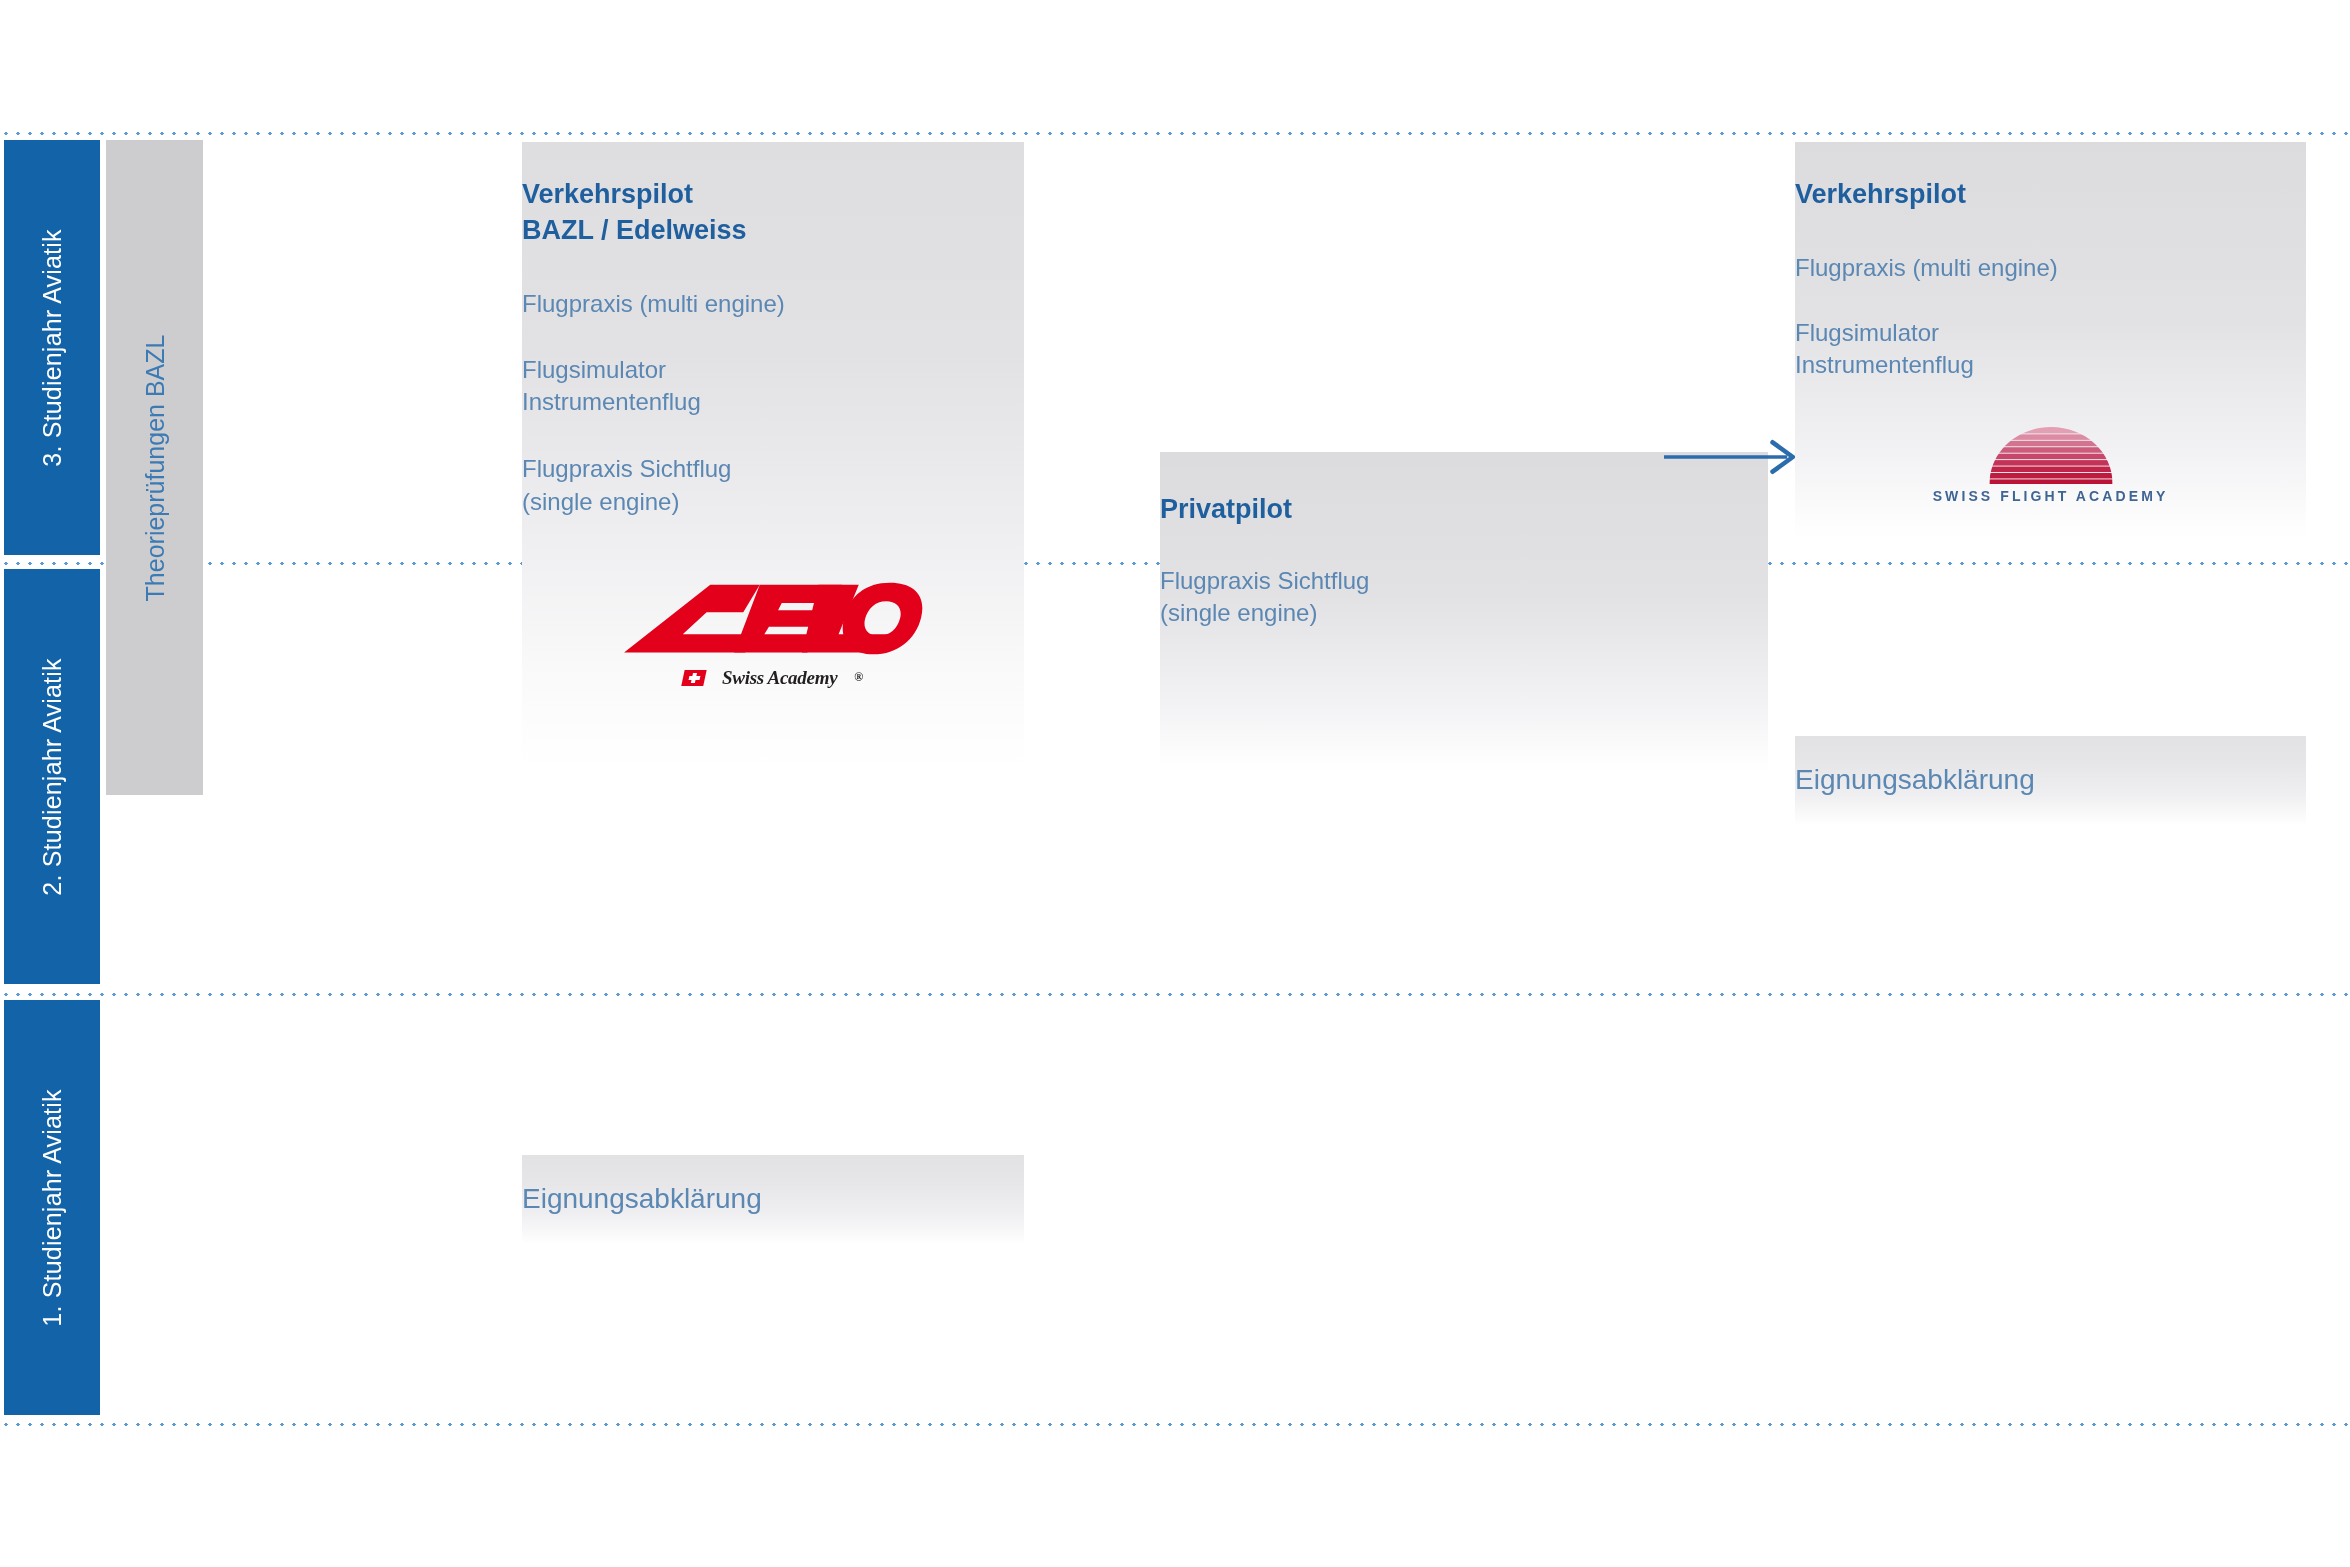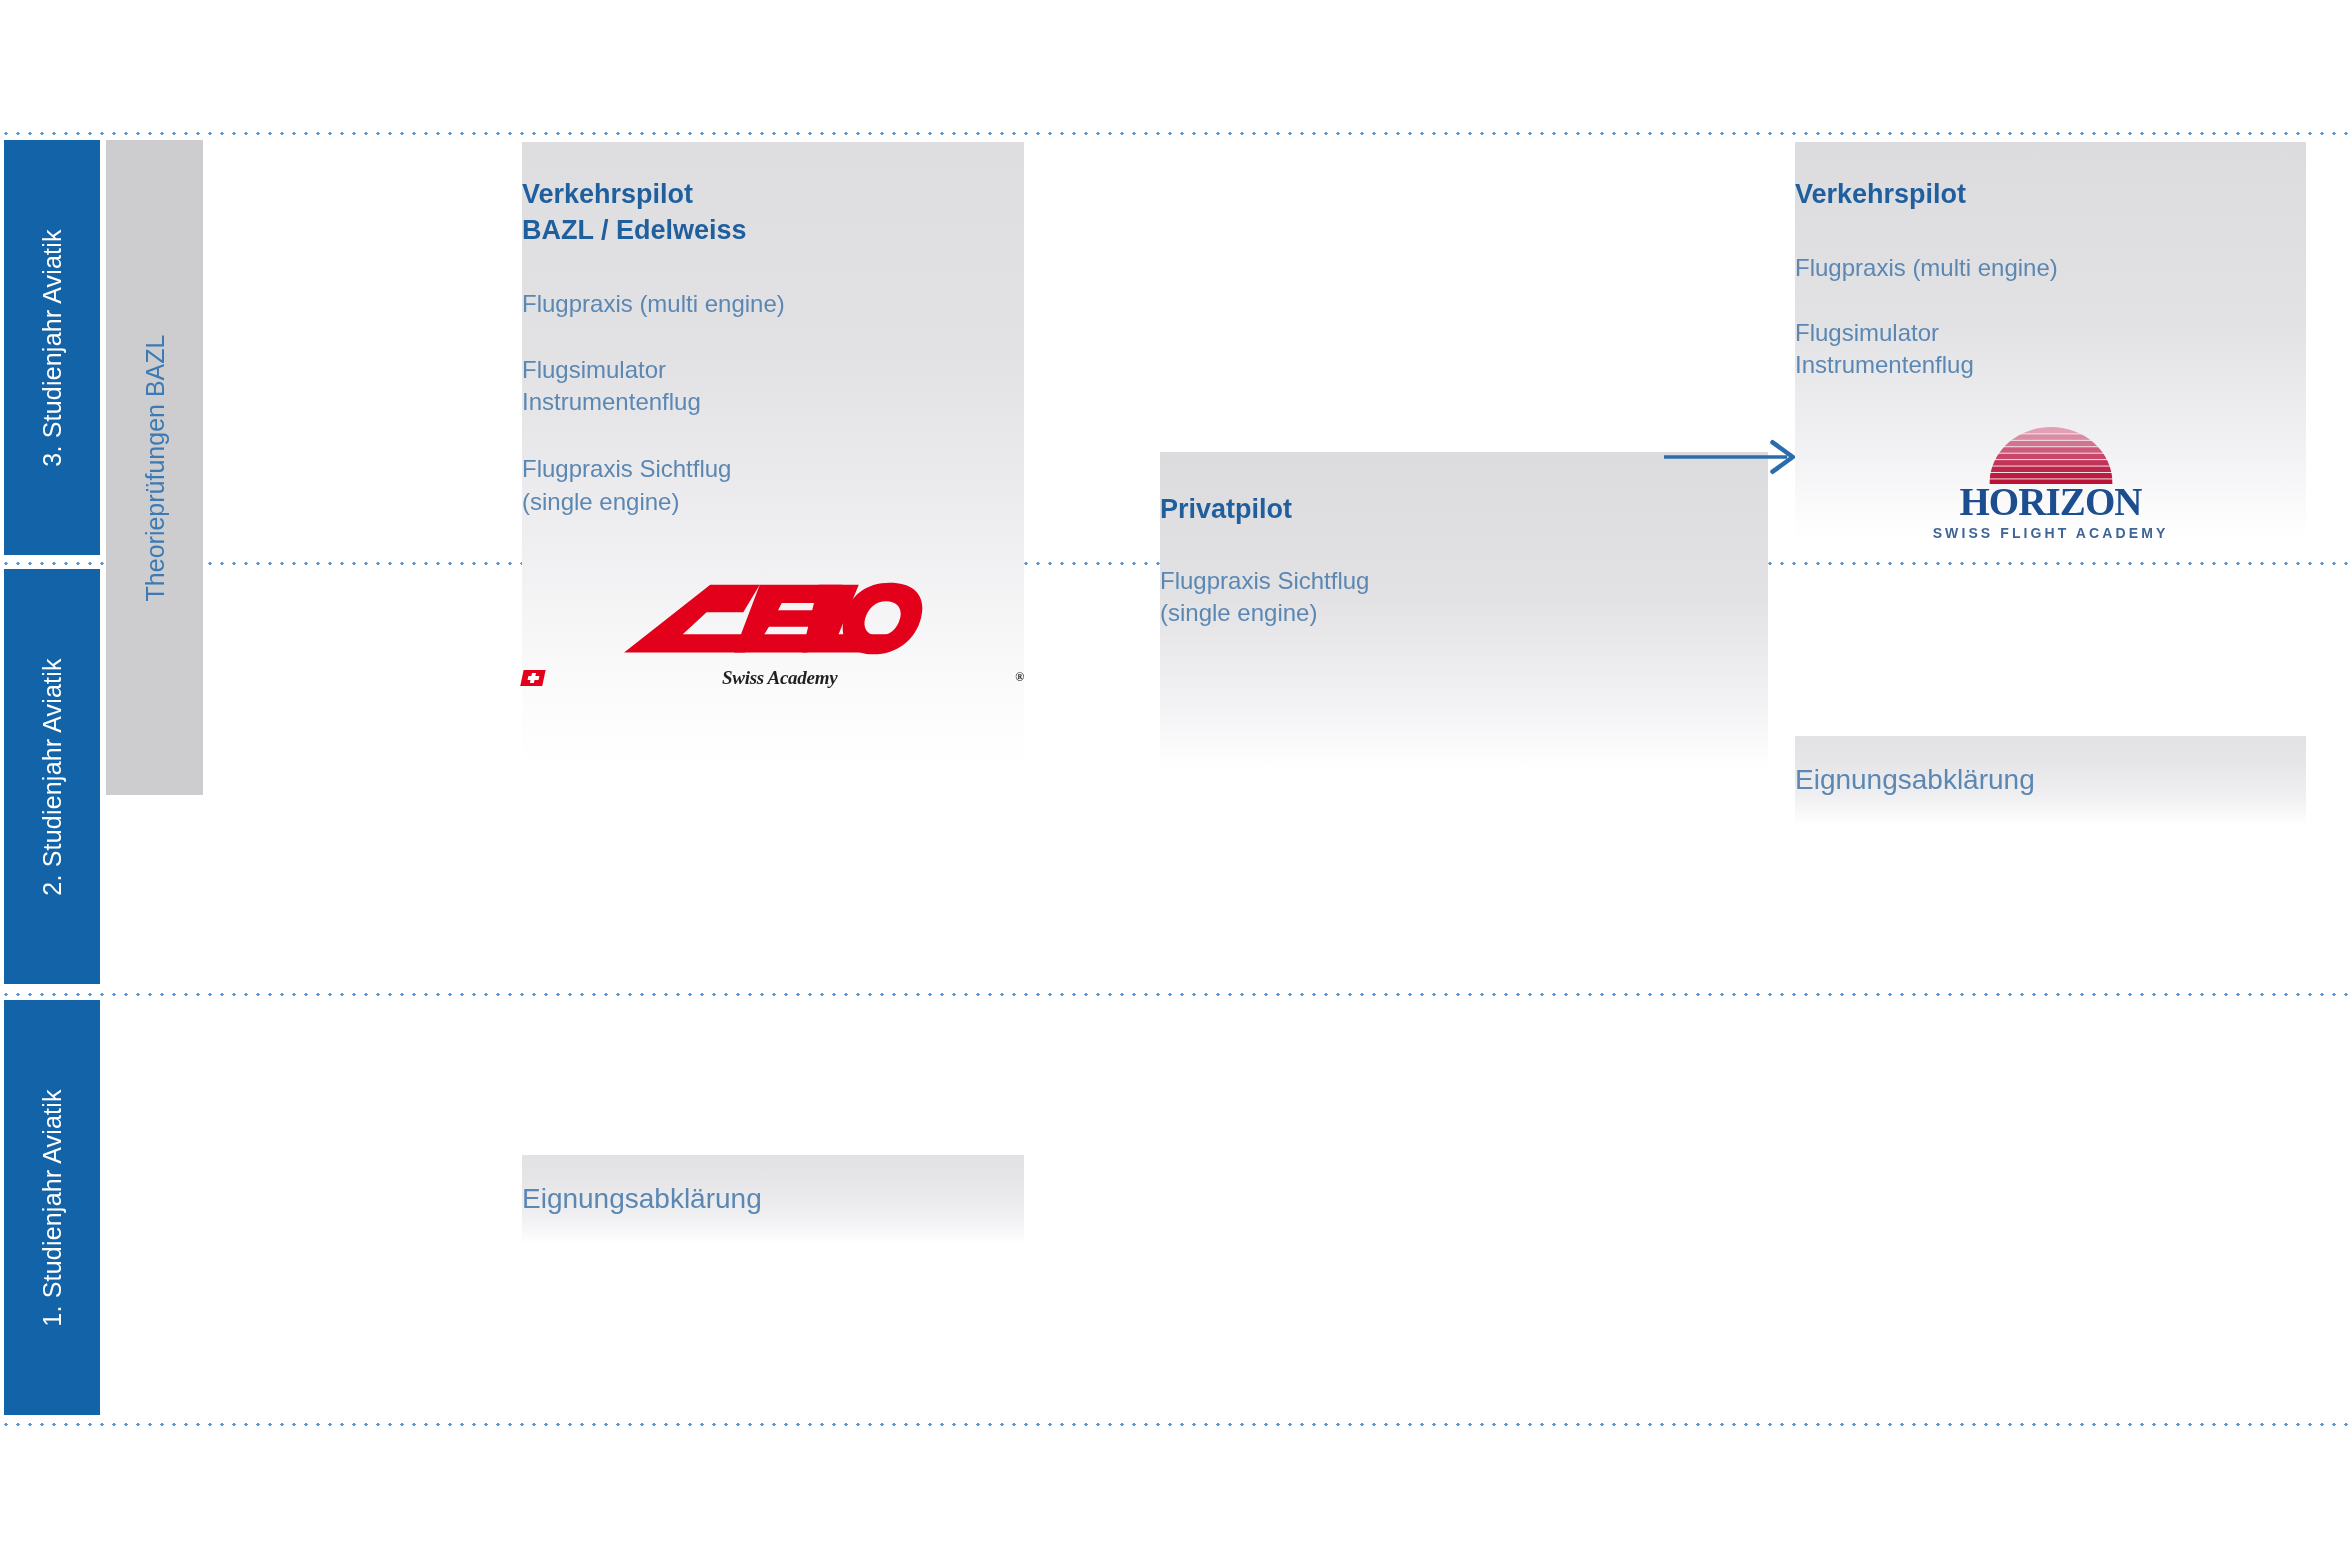--- a/index.html
+++ b/index.html
@@ -98,21 +98,21 @@
     font-size:28px;
     color:#5b87b3;
   }
 
   
   .arrow-wrap{position:absolute;}
 
   
   .aelo{position:absolute;text-align:center;}
   .aelo-sub{
-    display:flex;align-items:center;justify-content:space-between;gap:17px;
+    display:flex;align-items:center;justify-content:center;gap:17px;
     margin-top:5.5px;
   }
   .swiss-flag{
     width:22px;height:15.6px;background:#e2001a;position:relative;
     display:inline-block;transform:skewX(-12deg);
   }
   .swiss-flag:before{content:"";position:absolute;left:9.2px;top:2.8px;width:3.7px;height:10px;background:#fff;}
   .swiss-flag:after{content:"";position:absolute;left:5.5px;top:6.4px;width:11px;height:3.7px;background:#fff;}
   .aelo-sub-text{
     font-family:"Liberation Serif", serif;
@@ -233,21 +233,20 @@
         <rect x="0" y="8" width="150" height="6" fill="#dc8ba4"></rect>
         <rect x="0" y="15" width="150" height="6" fill="#d4738f"></rect>
         <rect x="0" y="22" width="150" height="6" fill="#cd5c7c"></rect>
         <rect x="0" y="29" width="150" height="6" fill="#c8466a"></rect>
         <rect x="0" y="36" width="150" height="6" fill="#c33358"></rect>
         <rect x="0" y="43" width="150" height="6" fill="#c02549"></rect>
         <rect x="0" y="50" width="150" height="6" fill="#bd1b3f"></rect>
         <rect x="0" y="57" width="150" height="5" fill="#ba1337"></rect>
       </g>
     </svg>
-    <div class="horizon-name">HORIZON</div>
     <div class="horizon-tag">SWISS FLIGHT ACADEMY</div>
   </div>
 
   <div class="panel grad-short" style="left:1795px;top:736px;width:511px;height:89px;">
     <div class="p-label" style="margin-top:27.5px;">Eignungsabklärung</div>
   </div>
 
   <div class="panel grad-short" style="left:522px;top:1155px;width:502px;height:89px;">
     <div class="p-label" style="margin-top:27.5px;">Eignungsabklärung</div>
   </div>

